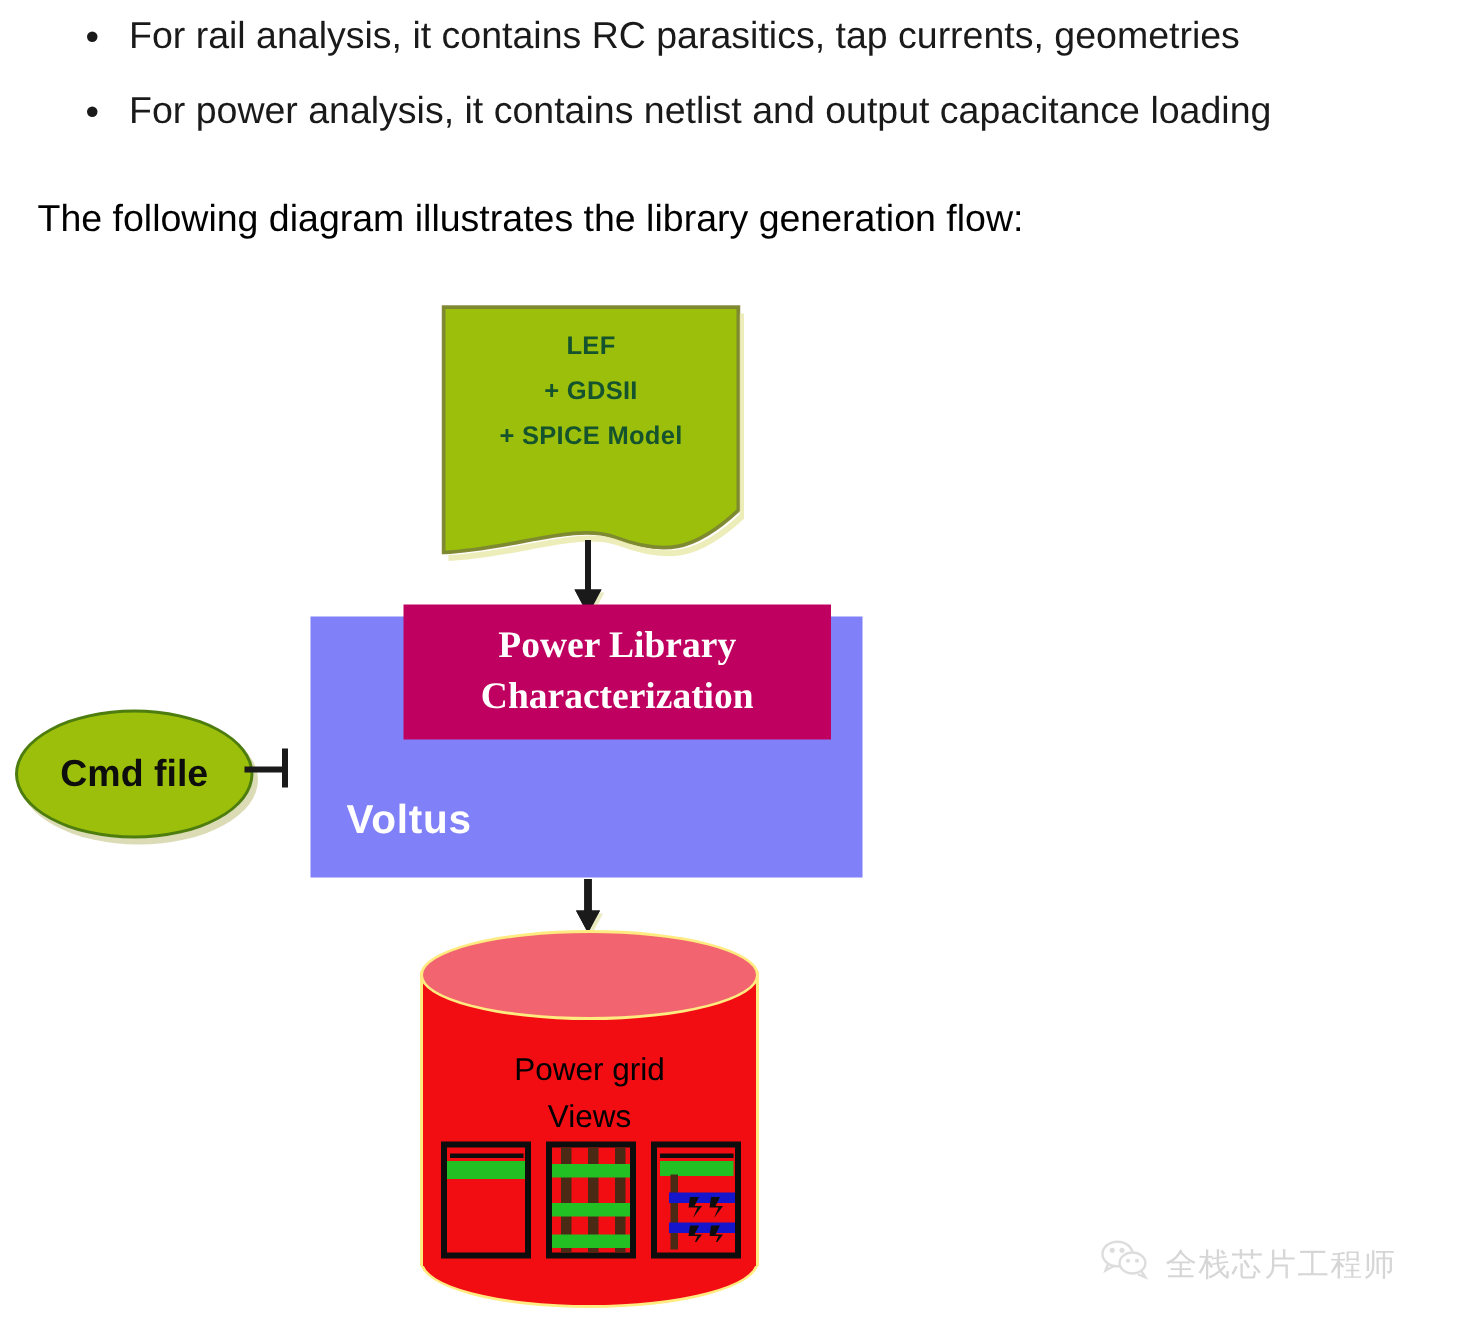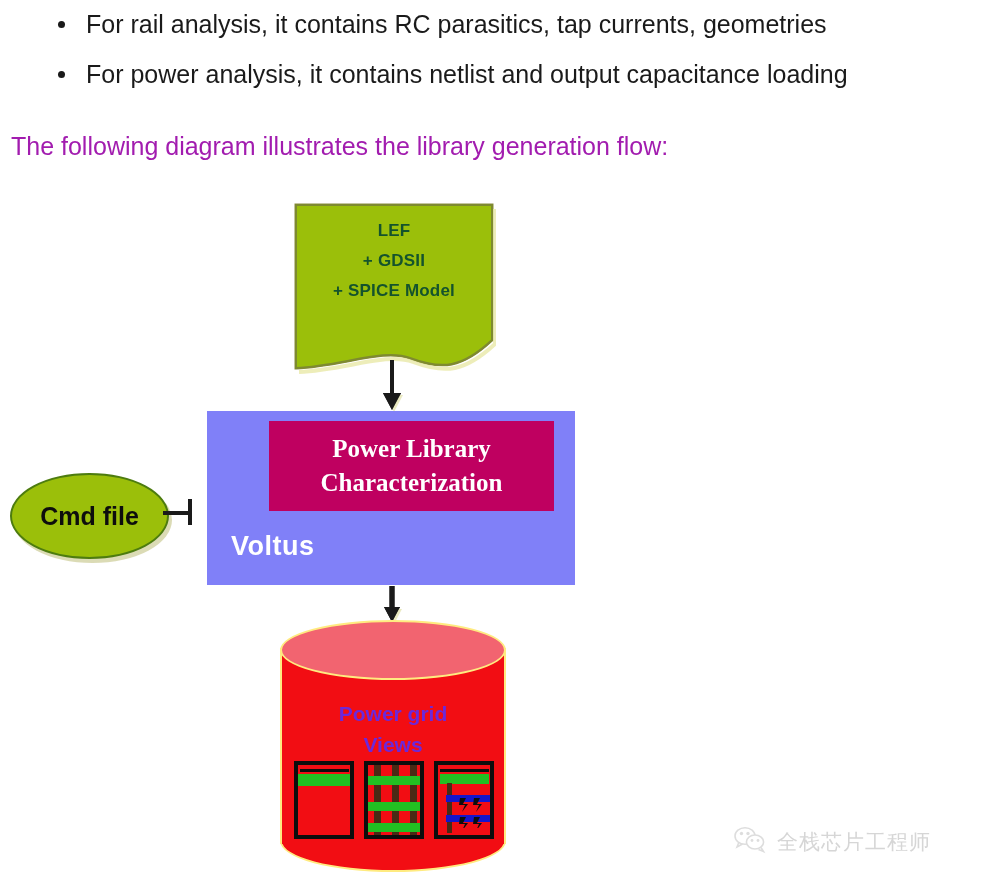--- a/index.html
+++ b/index.html
@@ -41,25 +41,25 @@
     position: absolute;
     left: 86px;
     top: 8px;
     font-size: 25px;
     line-height: 32px;
     color: #1a1a1a;
     white-space: nowrap;
   }
   .lead-text {
     position: absolute;
-    left: 11px;
+    left: 25px;
     top: 130px;
     font-size: 25px;
     line-height: 32px;
-    color: #a21caf;
+    color: #000000;
     white-space: nowrap;
   }
 
   
   .stage {
     position: absolute;
     left: 0;
     top: 0;
     width: 984px;
     height: 888px;
@@ -97,21 +97,21 @@
     position: absolute;
     left: 207px;
     top: 411px;
     width: 368px;
     height: 174px;
     background: #8080f8;
   }
   .plc-box {
     position: absolute;
     left: 269px;
-    top: 421px;
+    top: 403px;
     width: 285px;
     height: 90px;
     background: #bf0060;
     display: flex;
     flex-direction: column;
     align-items: center;
     justify-content: center;
   }
   .plc-line {
     font-family: "Liberation Serif", serif;
@@ -210,23 +210,23 @@
     border: 2px solid #ffeb80;
     box-sizing: border-box;
   }
   .cyl-label {
     position: absolute;
     left: 0;
     top: 78px;
     width: 226px;
     text-align: center;
     font-size: 21px;
-    font-weight: bold;
+    font-weight: normal;
     line-height: 31px;
-    color: #6d28d9;
+    color: #000000;
   }
   .cyl-label span { display: block; }
 
   
   .icon-row {
     position: absolute;
     left: 14px;
     top: 141px;
     width: 200px;
     height: 78px;

